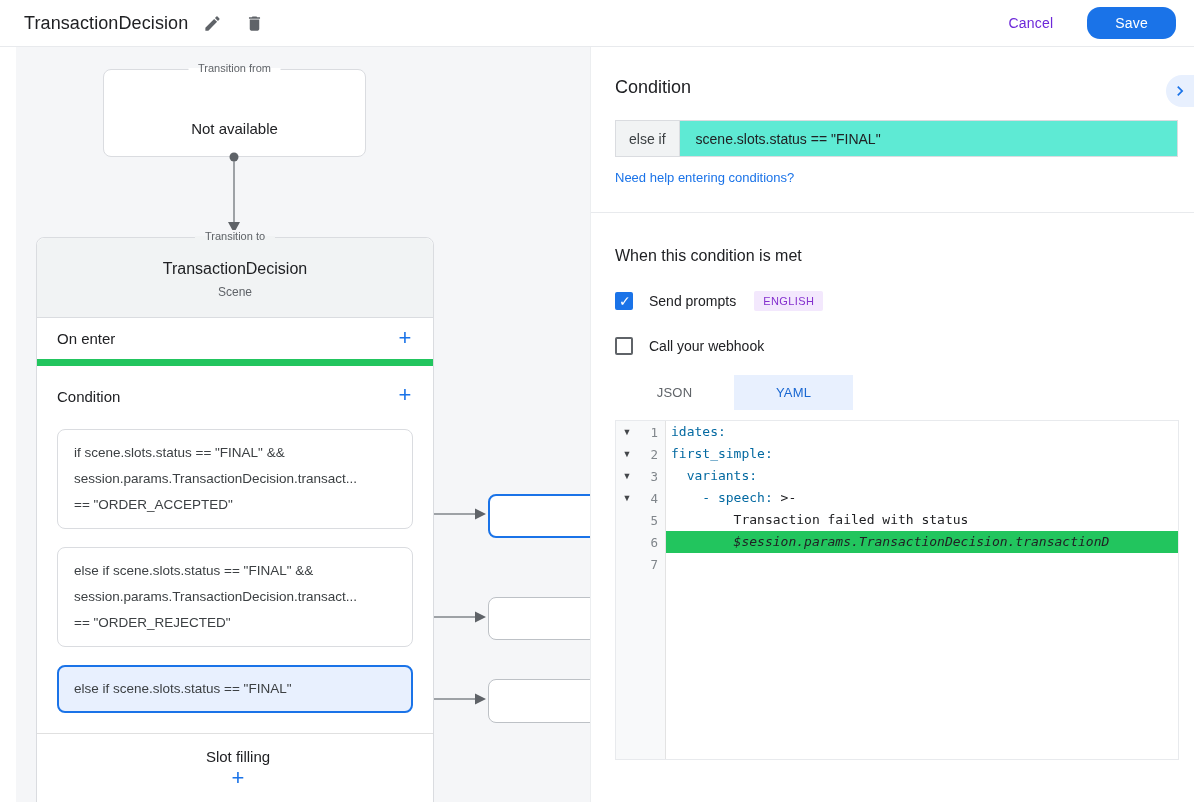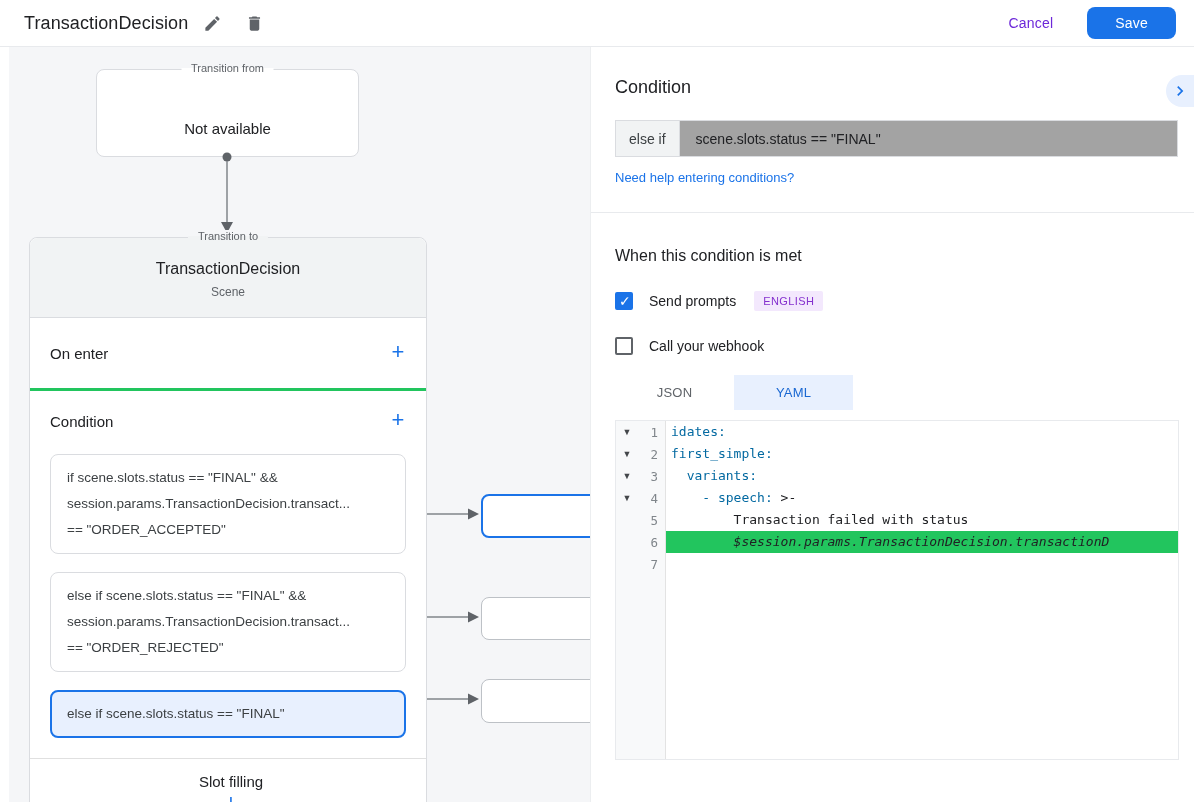--- a/index.html
+++ b/index.html
@@ -10,43 +10,43 @@
   .topbar { position:relative; height:47px; background:#fff; border-bottom:1px solid #e8eaed;
     display:flex; align-items:center; padding:0 18px 0 24px; }
   .topbar h1 { font-size:18px; font-weight:400; color:#202124; letter-spacing:.1px; }
   .icon-btn { width:36px; height:36px; display:flex; align-items:center; justify-content:center;
     margin-left:6px; border:none; background:transparent; cursor:pointer; border-radius:50%; }
   .icon-btn svg { fill:#5f6368; }
   .topbar .spacer { flex:1; }
   .btn-text { color:#6d28d9; font-size:14px; font-weight:500; background:none; border:none;
     padding:8px 16px; cursor:pointer; letter-spacing:.2px; }
   .btn-primary { background:#1a73e8; color:#fff; font-size:14px; font-weight:500; border:none;
-    border-radius:8px; padding:8px 28px; margin-left:18px; cursor:pointer; letter-spacing:.2px; }
+    border-radius:13px; padding:8px 28px; margin-left:18px; cursor:pointer; letter-spacing:.2px; }
 
   
-  .canvas { position:absolute; left:9px; top:47px; width:590px; height:755px;
+  .canvas { position:absolute; left:16px; top:47px; width:590px; height:755px;
     background:#f5f6f8; overflow:hidden; }
 
   .tfrom { position:absolute; left:87px; top:22px; width:263px; height:88px; background:#fff;
     border:1px solid #dadce0; border-radius:8px; }
   .legend { position:absolute; top:-8px; left:50%; transform:translateX(-50%); font-size:11px;
     color:#5f6368; padding:0 10px; white-space:nowrap; }
   .legend.on-white { background:linear-gradient(#f5f6f8 50%, #ffffff 50%); }
   .legend.on-gray  { background:linear-gradient(#f5f6f8 50%, #f1f3f4 50%); }
   .tfrom .value { position:absolute; top:50px; width:100%; text-align:center; font-size:15px; color:#202124; }
 
   .tto { position:absolute; left:20px; top:190px; width:398px; height:600px; background:#fff;
     border:1px solid #dadce0; border-radius:8px; }
   .tto-header { background:#f1f3f4; border-bottom:1px solid #dadce0; border-radius:8px 8px 0 0;
     height:80px; text-align:center; padding-top:22px; }
   .tto-header .t { font-size:16px; color:#202124; }
   .tto-header .s { font-size:12px; color:#5f6368; margin-top:7px; }
 
   .sec-row { display:flex; align-items:center; justify-content:space-between; padding:0 14px 0 20px; }
-  .row-onenter { height:73px; border-bottom:3px solid #22c55e; }
+  .row-onenter { height:48px; border-bottom:7px solid #22c55e; }
   .sec-label { font-size:15px; color:#202124; }
   .plus { color:#1a73e8; font-size:22px; font-weight:400; width:28px; height:28px; line-height:26px;
     text-align:center; cursor:pointer; }
 
   .sec-cond { padding:15px 0 20px 0; border-bottom:1px solid #e0e0e0; }
   .sec-cond .sec-row { height:30px; margin-bottom:6px; }
   .cond-card { margin:18px 20px 0 20px; border:1px solid #dadce0; border-radius:8px; background:#fff;
     padding:10px 16px; cursor:pointer; }
   .cond-line { font-size:13.5px; color:#3c4043; line-height:26px; white-space:nowrap; overflow:hidden; }
   .cond-card.selected { border:2px solid #1a73e8; background:#e8f0fe; padding:9px 15px; }
@@ -64,21 +64,21 @@
   
   .panel { position:absolute; left:590px; top:47px; width:604px; height:755px; background:#fff;
     border-left:1px solid #eceef0; }
   .p-sec1 { position:relative; padding:30px 16px 0 24px; }
   .p-title { font-size:18px; font-weight:400; color:#202124; }
   .collapse-btn { position:absolute; right:0; top:28px; width:28px; height:32px; background:#e8f0fe;
     border:none; border-radius:16px 0 0 16px; cursor:pointer; display:flex; align-items:center;
     justify-content:center; }
   .collapse-btn svg { fill:#1a73e8; }
 
-  .cond-input { display:flex; margin-top:22px; height:37px; border:1px solid #dadce0; background:#a3a3a3; }
+  .cond-input { display:flex; margin-top:22px; height:37px; border:1px solid #dadce0; background:#5eead4; }
   .cond-prefix { background:#f1f3f4; border-right:1px solid #dadce0; font-size:14px; color:#3c4043;
     display:flex; align-items:center; padding:0 13px; }
   .cond-value { flex:1; border:none; outline:none; font-size:14px; color:#202124; padding:0 16px;
     font-family:"Liberation Sans","DejaVu Sans",sans-serif; background:transparent; }
   .help-link { display:inline-block; margin-top:13px; font-size:13px; color:#1a73e8;
     text-decoration:none; cursor:pointer; }
   .divider { margin:26px -16px 0 -24px; border-bottom:1px solid #e8eaed; }
 
   .p-sec2 { padding:34px 16px 0 24px; }
   .when-title { font-size:16px; font-weight:400; color:#202124; }

